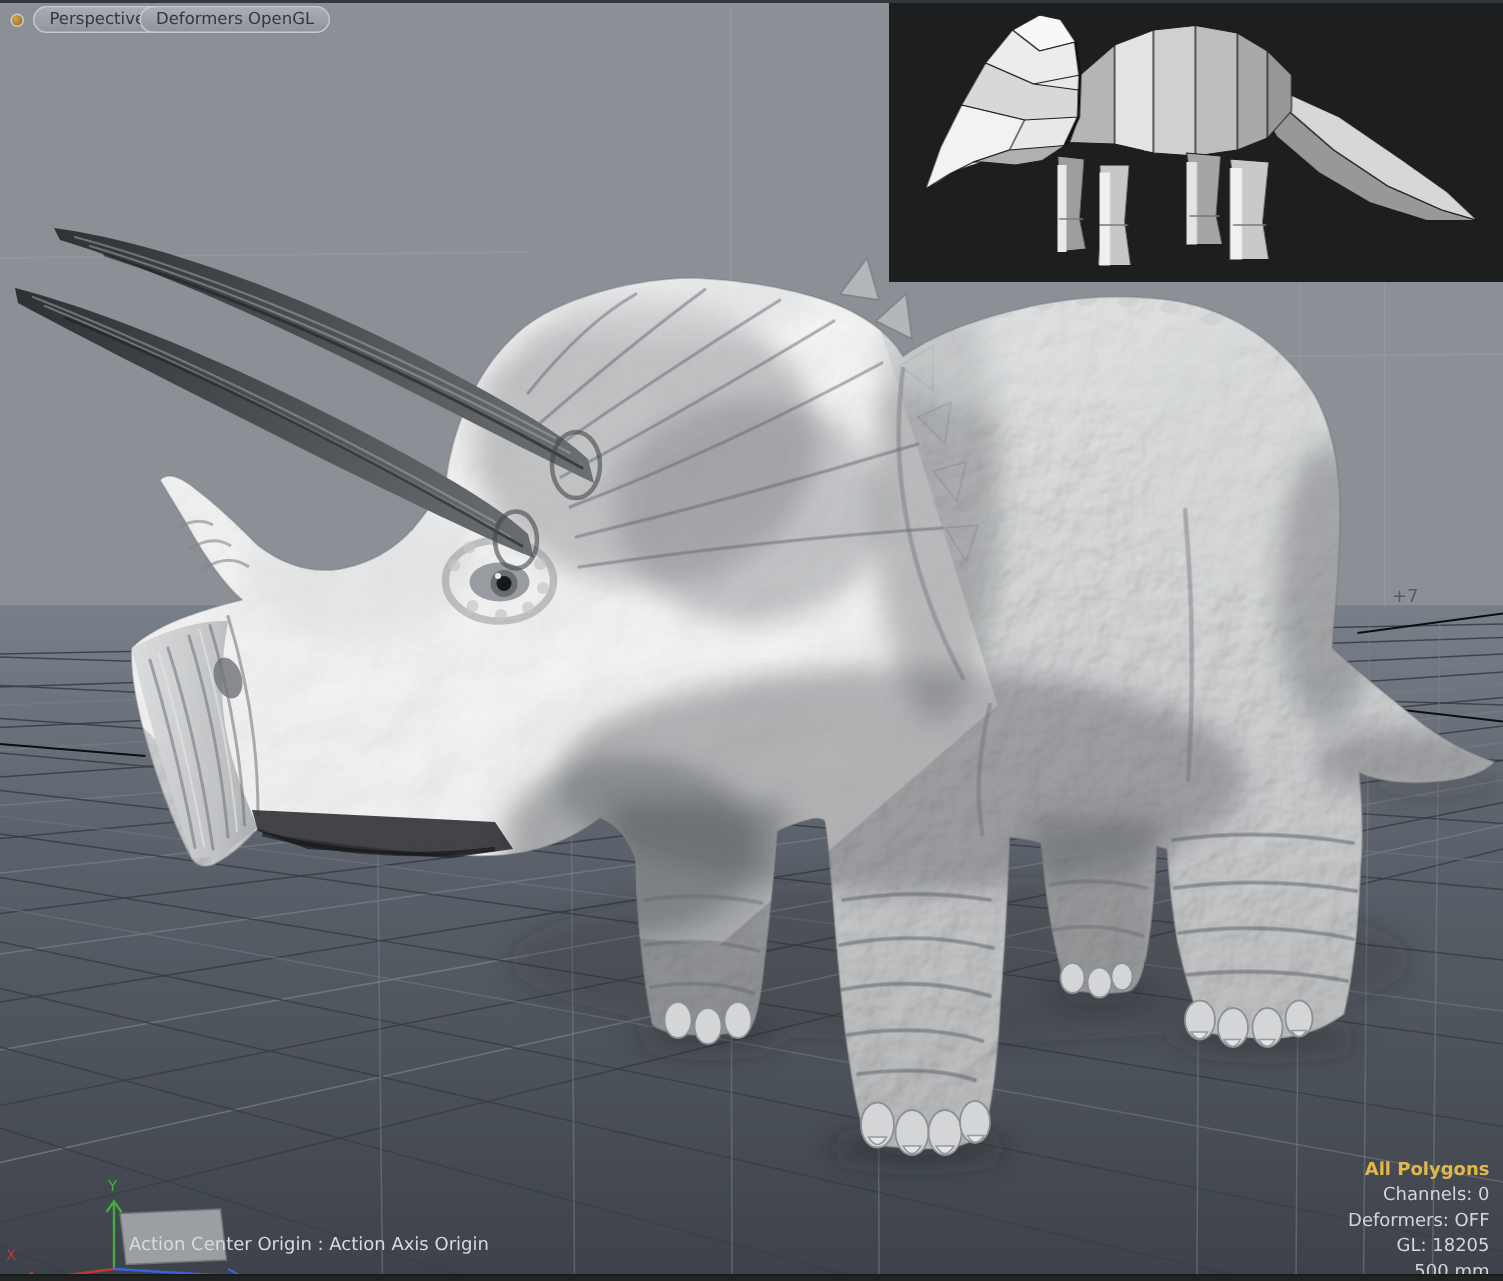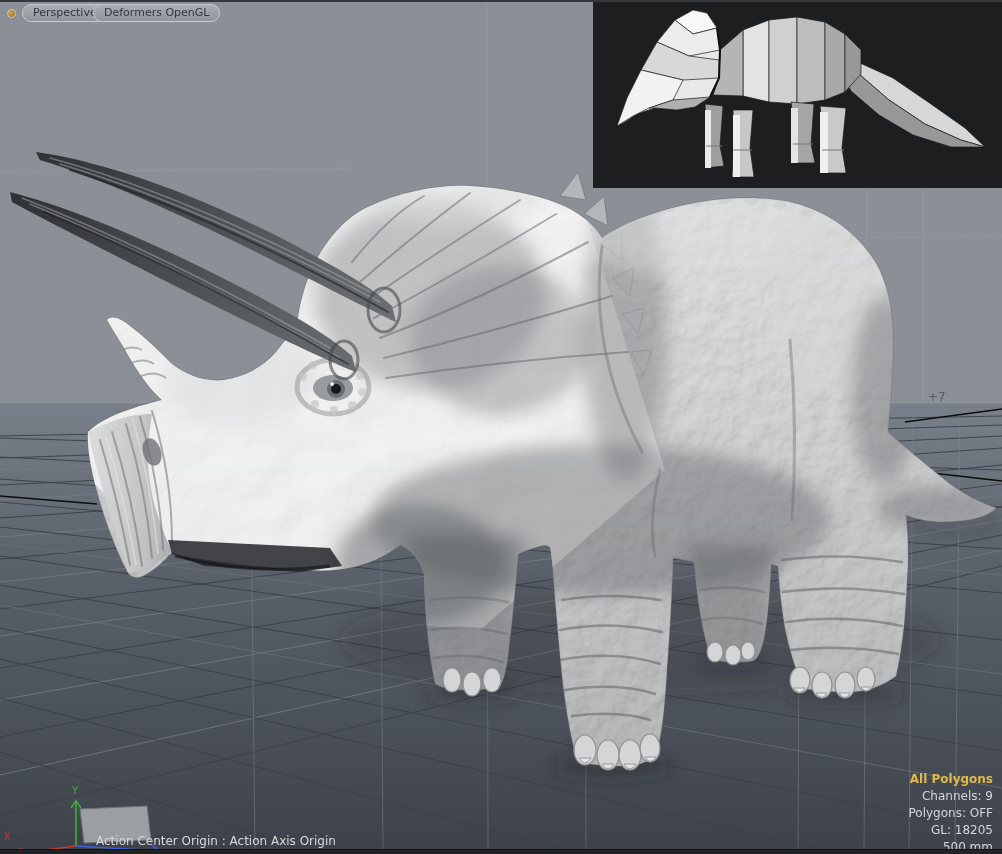--- a/index.html
+++ b/index.html
@@ -12,21 +12,21 @@
   .vp-controls{position:absolute;left:0;top:0;height:26px;width:420px;}
   .rollover-dot{position:absolute;left:7px;top:9px;width:9px;height:9px;border-radius:50%;
     background:radial-gradient(circle at 35% 35%,#d9a34e,#a8752a 70%,#7d5620);
     border:1px solid #c9ccd0;}
   .vp-pill{position:absolute;top:4px;height:18px;padding:0 10px;border-radius:9px;
     background:linear-gradient(#aaaeb4,#90949b);border:1px solid #c6c9cd;
     color:#34373b;font-size:11px;line-height:16px;white-space:nowrap;}
   .pill-perspective{left:22px;}
   .pill-shading{left:93px;}
   .inset-panel{position:absolute;left:593px;top:0;width:409px;height:188px;background:#1d1e20;}
-  .status-text{position:absolute;left:96px;top:822px;font-size:12px;color:#d8dadc;white-space:nowrap;margin-top:12px;}
+  .status-text{position:absolute;left:86px;top:822px;font-size:12px;color:#d8dadc;white-space:nowrap;}
   .info-overlay{position:absolute;right:9px;top:771px;text-align:right;font-size:12px;line-height:17px;color:#d4d6d8;}
   .info-overlay .mode-line{color:#e3b84a;font-weight:bold;}
   .gizmo{position:absolute;left:0;top:780px;width:180px;height:74px;}
   svg{display:block;}
   text{font-family:"DejaVu Sans","Liberation Sans",sans-serif;}
 </style>
 </head>
 <body>
 
 <div id="app">
@@ -424,21 +424,21 @@
     <g stroke="#3b62d8" stroke-width="1.6" fill="none">
       <line x1="76" y1="66" x2="160" y2="71"></line>
       <polyline points="152,66 161,71 152,75"></polyline>
     </g>
   </svg>
 
   <div class="status-text">Action Center Origin : Action Axis Origin</div>
 
   <div class="info-overlay">
     <div class="mode-line">All Polygons</div>
-    <div>Channels: 9</div>
-    <div>Polygons: OFF</div>
+    <div>Channels: 0</div>
+    <div>Deformers: OFF</div>
     <div>GL: 18205</div>
     <div>500 mm</div>
   </div>
 
   <div class="edge-top"></div>
   <div class="edge-bottom"></div>
 </div>
 
 </body></html>

